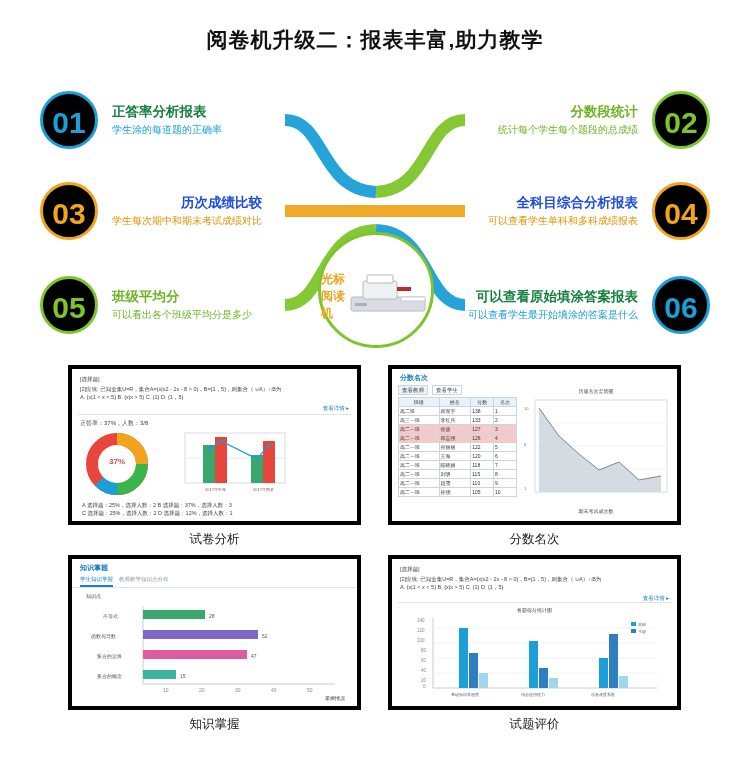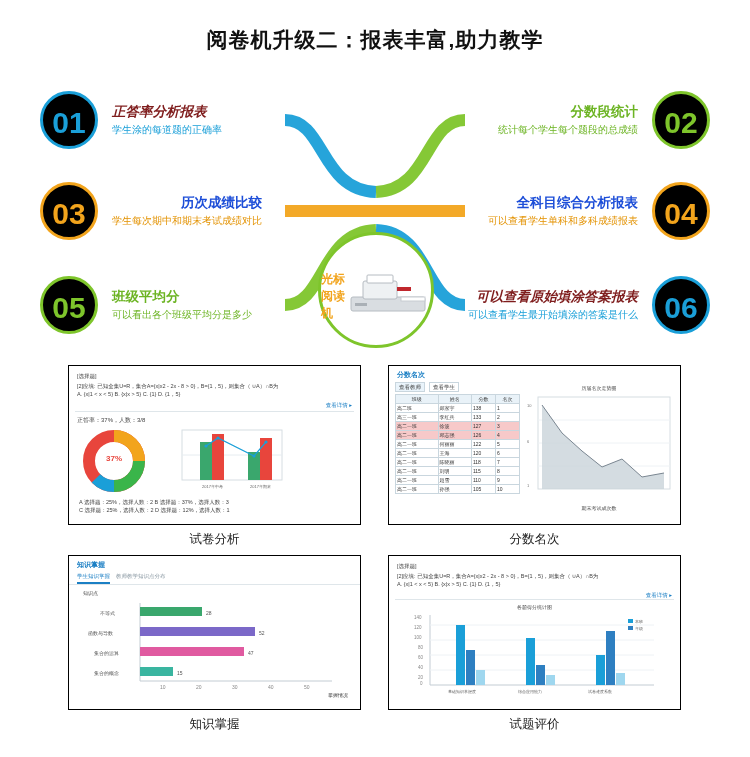--- a/index.html
+++ b/index.html
@@ -38,21 +38,21 @@
   .t2{font-size:10px;line-height:15px;margin-top:2px;}
   
   .left .num{order:1;margin-right:6px;}
   .left .txtbox{order:2;text-align:left;}
   .right{justify-content:flex-end;}
   .right .num{order:2;margin-left:6px;}
   .right .txtbox{order:1;text-align:right;}
 
   
   .c-blue .num{border:3px solid #1a9fd8;color:#1a9fd8;}
-  .c-blue .t1{color:#7f1d1d;font-style:italic;}
+  .c-blue .t1{color:#15803d;}
   .c-blue .t2{color:#1a9fd8;}
   .c-green .num{border:3px solid #7ec52b;color:#7ec52b;}
   .c-green .t1{color:#6cb423;}
   .c-green .t2{color:#6cb423;}
   .c-orange .num{border:3px solid #f2a41c;color:#f2a41c;}
   .c-orange .t1{color:#1d4ed8;text-align:right;}
   .c-orange .t2{color:#e39200;}
 
   
   .center{
@@ -68,21 +68,21 @@
   }
   .machine{position:relative;width:86px;height:52px;margin-top:6px;}
 
   
   .curves{position:absolute;left:0;top:0;width:750px;height:280px;}
 
   
   .cards{position:absolute;top:365px;left:0;width:750px;height:380px;}
   .card{
     position:absolute;
-    border:1px solid #000000;
+    border:4px solid #000000;
     background:#fff;
     box-sizing:border-box;
     overflow:hidden;
   }
   .cap{
     position:absolute;
     text-align:center;width:100%;
     font-size:12.5px;color:#222;
   }
   .mini{font-size:5.5px;line-height:8px;color:#444;}

